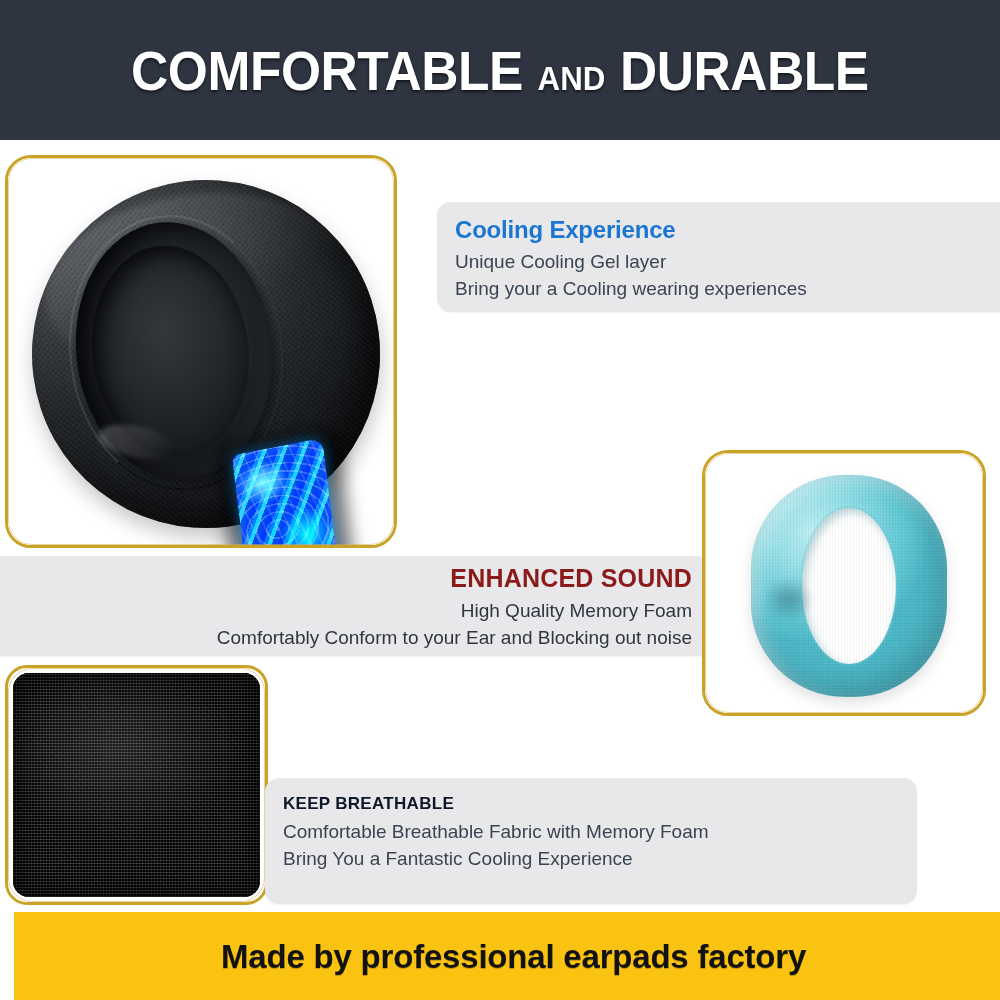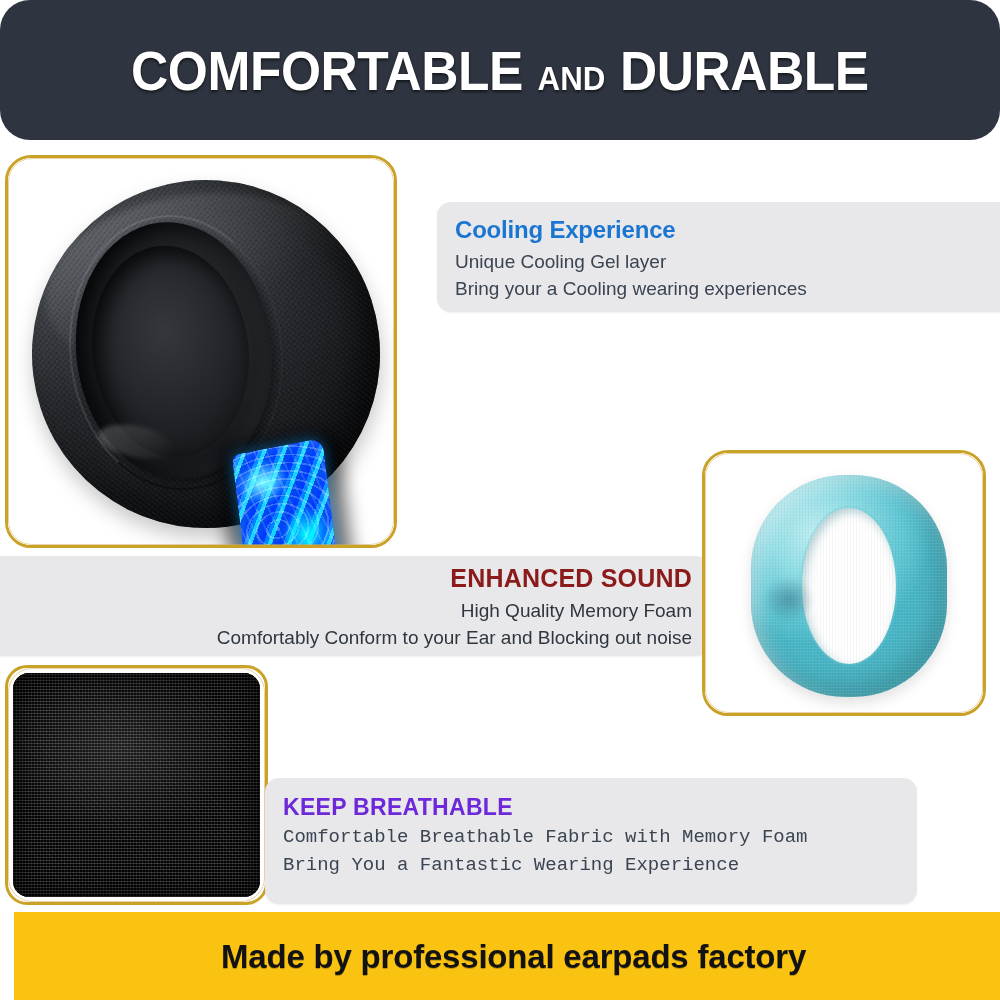--- a/index.html
+++ b/index.html
@@ -10,21 +10,21 @@
     font-family:"Liberation Sans", sans-serif;
     overflow:hidden;position:relative;
     -webkit-font-smoothing:antialiased;
   }
   #page{position:relative;width:1000px;height:1000px;background:#fff;overflow:hidden;}
 
   
   .header-band{
     position:absolute;left:0;top:0;width:1000px;height:140px;
     background:#2e3440;
-    display:flex;align-items:center;justify-content:center;border-radius:30px;
+    display:flex;align-items:center;justify-content:center;
   }
   .header-title{
     font-family:"Liberation Sans", sans-serif;
     font-weight:bold;
     font-size:56px;
     letter-spacing:-0.5px;
     color:#ffffff;
     white-space:nowrap;
     transform:scaleX(0.92);
     text-shadow:0 2px 3px rgba(0,0,0,.55), 0 0 1px rgba(0,0,0,.7);
@@ -205,22 +205,22 @@
   #panel-cooling .panel-heading{color:#1b76d2;font-size:24px;letter-spacing:-.2px;}
   #panel-cooling .panel-line{font-size:19px;}
 
   
   #panel-sound{left:-14px;top:556px;width:724px;height:100px;padding:8px 18px 0 0;text-align:right;}
   #panel-sound .panel-heading{color:#8b1a1a;font-size:25px;letter-spacing:.2px;}
   #panel-sound .panel-line{font-size:19px;color:#2f3640;}
 
   
   #panel-breathable{left:265px;top:778px;width:652px;height:126px;padding:16px 0 0 18px;}
-  #panel-breathable .panel-heading{color:#6d28d9;font-size:23px;letter-spacing:.3px;}
-  #panel-breathable .panel-line{font-size:19px;font-family:Liberation Mono, monospace;}
+  #panel-breathable .panel-heading{color:#0f172a;font-size:17px;letter-spacing:.3px;}
+  #panel-breathable .panel-line{font-size:19px;}
 
   
   .footer-banner{
     position:absolute;left:14px;top:912px;width:1000px;height:88px;
     background:#fbc311;
     display:flex;align-items:center;justify-content:center;
   }
   .footer-text{
     font-family:"Liberation Sans", sans-serif;
     font-weight:bold;font-size:34px;color:#121212;
@@ -284,20 +284,20 @@
   <div class="gold-frame" id="frame-fabric">
     <div class="fabric-stage">
       <div class="fabric-weave"></div>
       <div class="fabric-sheen"></div>
     </div>
   </div>
 
   <div class="info-panel" id="panel-breathable">
     <p class="panel-heading">KEEP BREATHABLE</p>
     <p class="panel-line">Comfortable Breathable Fabric  with Memory Foam</p>
-    <p class="panel-line">Bring You a Fantastic Wearing Experience</p>
+    <p class="panel-line">Bring You a Fantastic Cooling Experience</p>
   </div>
 
   <div class="footer-banner">
     <div class="footer-text">Made by professional earpads factory</div>
   </div>
 
 </div>
 
 </body></html>

